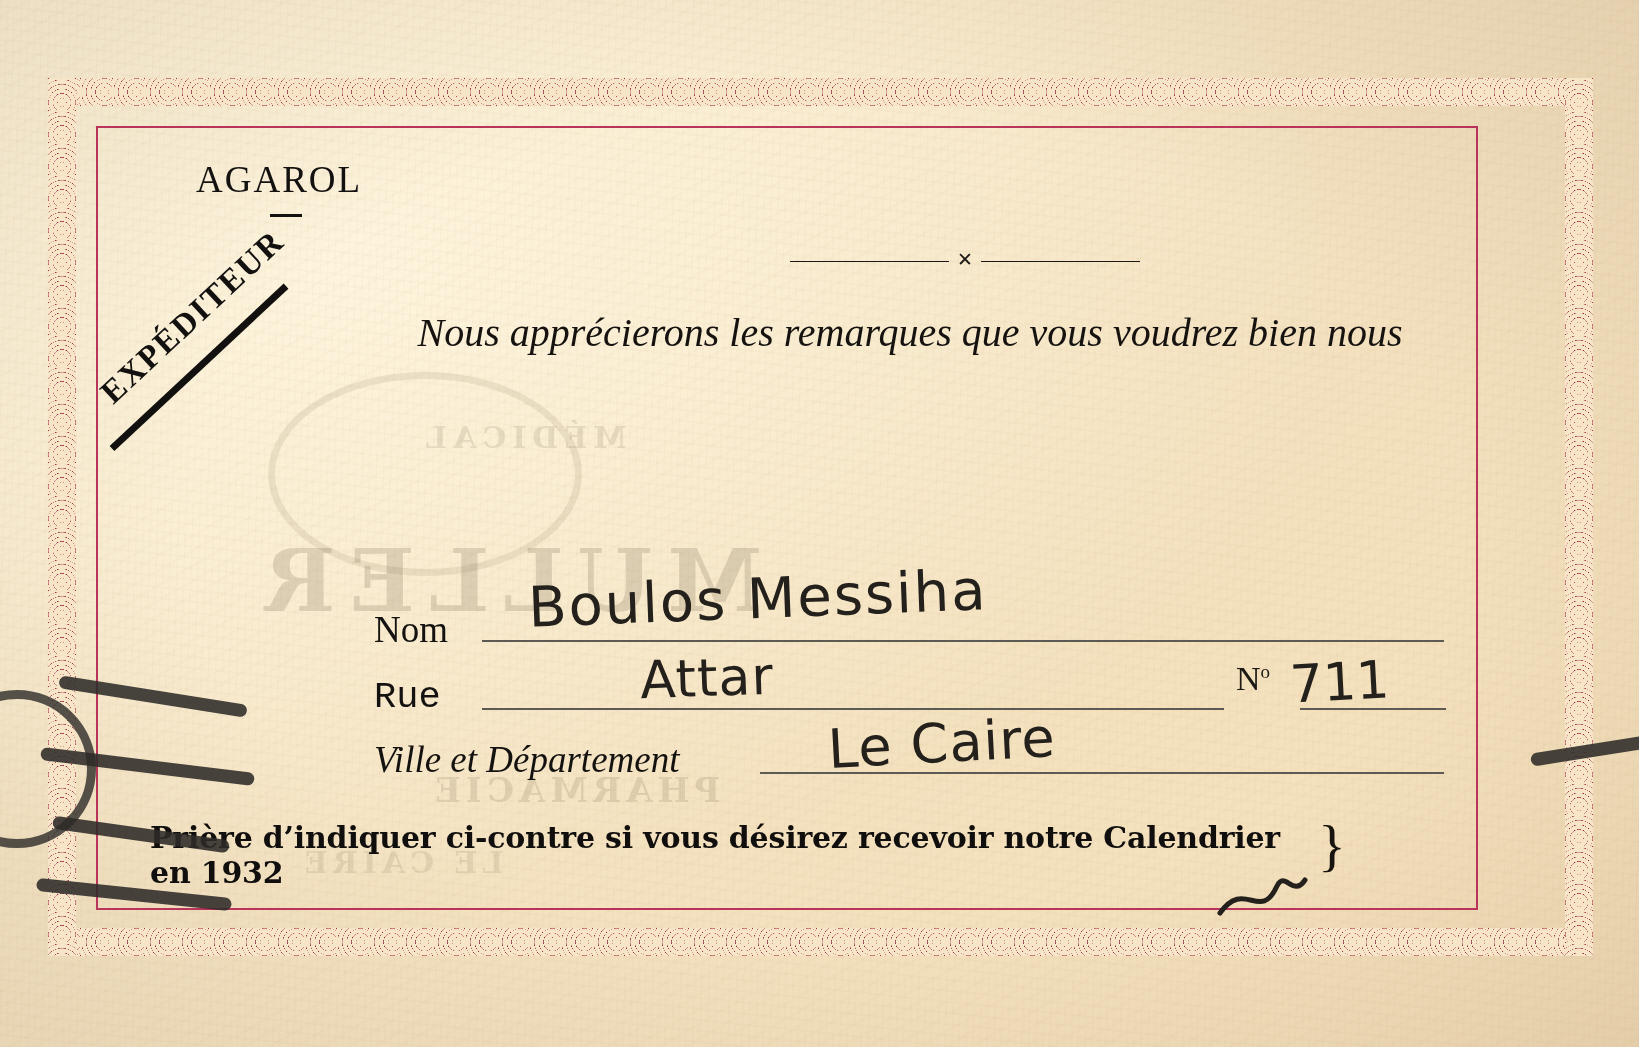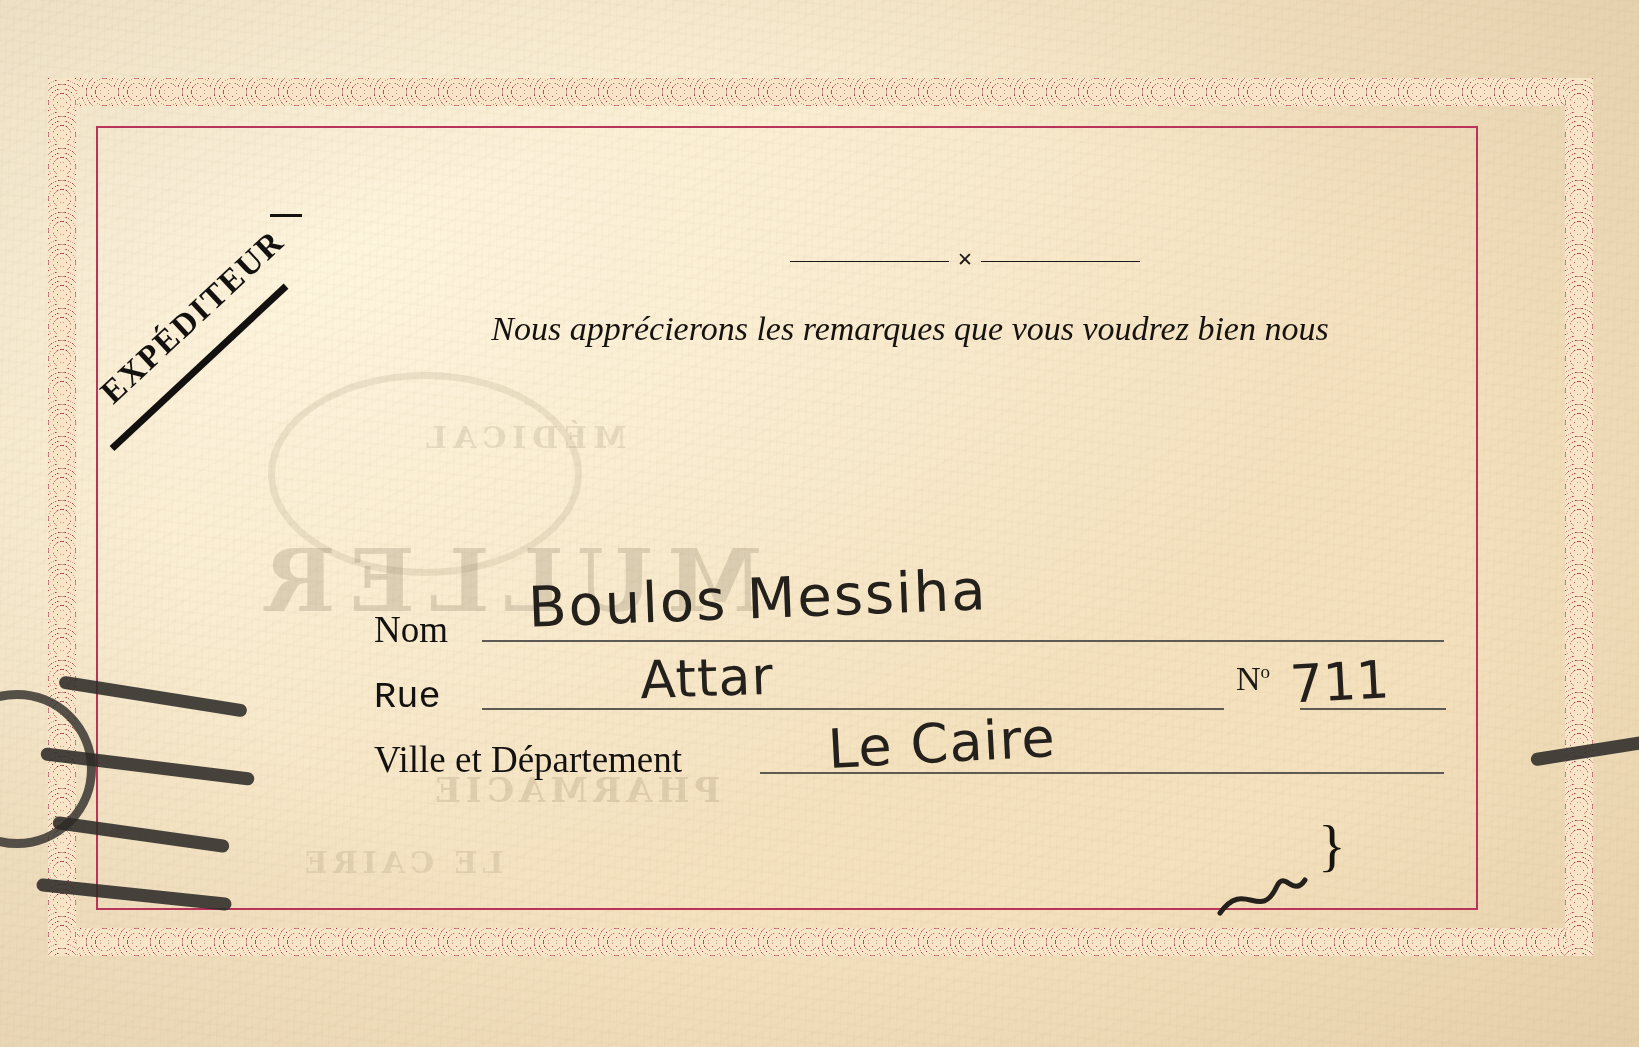--- a/index.html
+++ b/index.html
@@ -168,21 +168,21 @@
     transform: translateY(-2px);
   }
 
   .blurb {
     position: absolute;
     left: 370px;
     top: 305px;
     width: 1080px;
     font-family: "Liberation Serif", serif;
     font-style: italic;
-    font-size: 34px;
+    font-size: 40px;
     line-height: 1.42;
     text-align: center;
     color: #151210;
   }
 
   
   .exped {
     position: absolute;
     left: 112px;
     top: 285px;
@@ -393,20 +393,21 @@
   <div class="deco-band deco-v deco-left">
       <div class="dot-row"></div>
     </div>
   <div class="deco-band deco-v deco-right">
       <div class="dot-row"></div>
     </div>
   <div class="inner-rule"></div>
 
   <div class="content">
 
+    <div class="brand">AGAROL</div>
     <div class="brand-rule"></div>
 
 
     <div class="title-orn">
       <span class="ln"></span>
       <span class="gl">✕</span>
       <span class="ln"></span>
     </div>
 
     <div class="blurb">
@@ -425,24 +426,25 @@
     <div class="flabel" style="left:374px; top:668px;font-family:Liberation Mono, monospace;">Rue</div>
     <div class="fline" style="left:482px; top:708px; width:742px;"></div>
     <div class="hand h-rue">Attar</div>
 
     <div class="no-label">
       <span>N</span><sup>o</sup>
     </div>
     <div class="fline" style="left:1300px; top:708px; width:146px;"></div>
     <div class="hand h-no">711</div>
 
-    <div class="flabel" style="left:374px; top:730px;">Ville et Département</div>
+    <div class="flabel" style="left:374px; top:730px;font-style:italic;">Ville et Département</div>
     <div class="fline" style="left:760px; top:772px; width:684px;"></div>
     <div class="hand h-ville">Le Caire</div>
 
+    <div class="footer">Prière d’indiquer ci-contre si vous désirez recevoir notre Calendrier en 1932</div>
 
     <div class="brace">}</div>
 
   </div>
 
   <div class="cancel">
     <div class="pm-circle"></div>
     <div class="wave" style="left:58px; top:690px; width:190px; transform: rotate(9deg);"></div>
     <div class="wave" style="left:40px; top:760px; width:215px; transform: rotate(7deg);"></div>
     <div class="wave" style="left:52px; top:828px; width:178px; transform: rotate(8deg);"></div>

